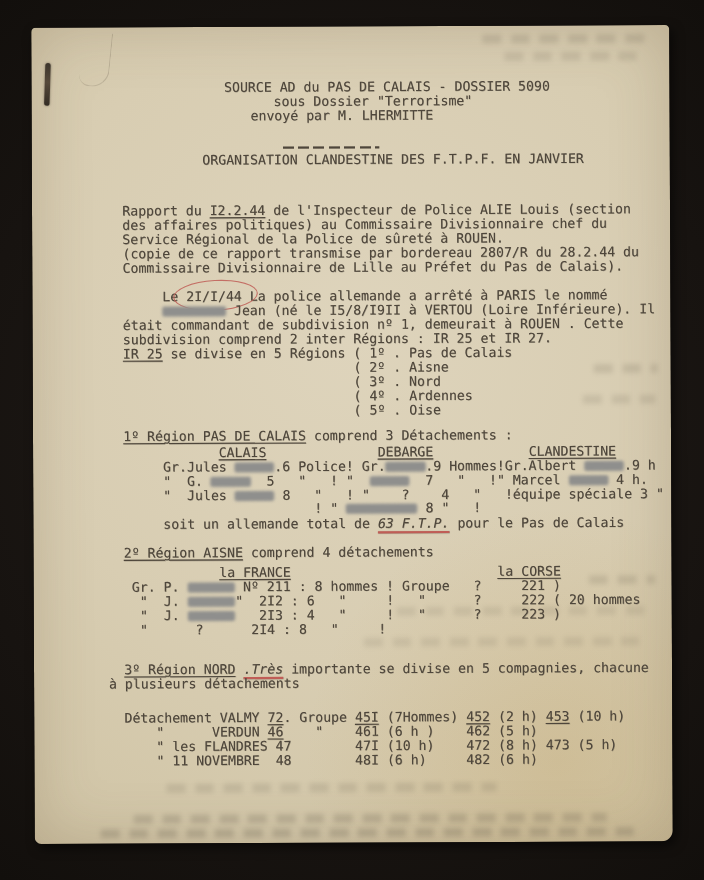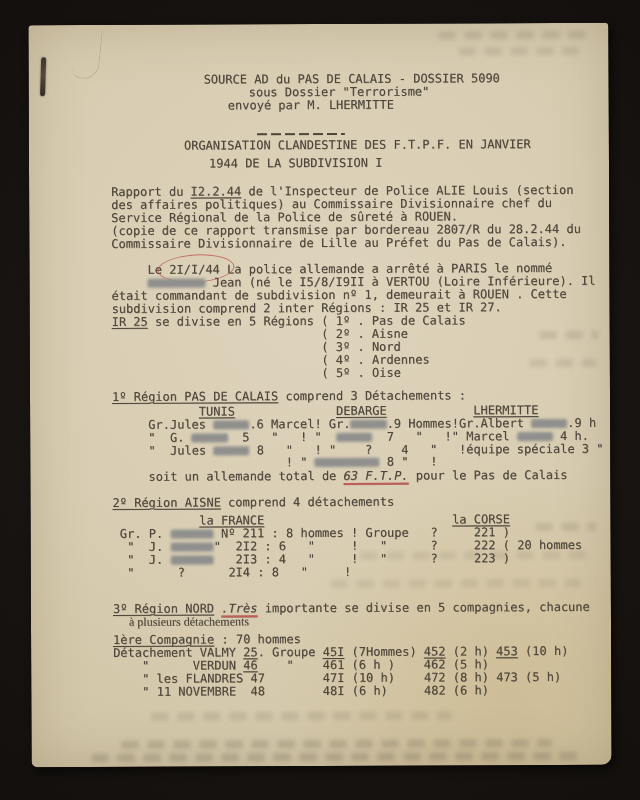--- a/index.html
+++ b/index.html
@@ -78,49 +78,47 @@
     <div class="ghost" style="top:528px;left:330px;width:225px;opacity:.22;"></div>
     <div class="ghost" style="top:556px;left:300px;width:250px;opacity:.22;"></div>
     <div class="ghost" style="top:688px;left:120px;width:300px;opacity:.28;"></div>
     <div class="ghost" style="top:716px;left:90px;width:430px;opacity:.40;"></div>
     <div class="ghost" style="top:729px;left:60px;width:490px;opacity:.42;"></div>
   <div class="line" style="top: 49px; left: 175px;"><span class="t">SOURCE AD du PAS DE CALAIS - DOSSIER 5090</span></div>
       <div class="line" style="top: 62px; left: 220px;"><span class="t">sous Dossier "Terrorisme"</span></div>
       <div class="line" style="top: 75px; left: 199px;"><span class="t">envoyé par M. LHERMITTE</span></div>
       <div class="line" style="top: 103px; left: 228px;"><span class="rule" style="width: 88px;"></span></div>
       <div class="line" style="top: 115px; left: 155px;"><span class="t">ORGANISATION CLANDESTINE DES F.T.P.F. EN JANVIER</span></div>
-      <div class="line" style="top: 133px; left: 180px;"><span class="t">1944 DE LA SUBDIVISION I</span></div>
       <div class="line" style="top: 161px; left: 82px;"><span class="t">Rapport du </span><span class="u">I2.2.44</span><span class="t"> de l'Inspecteur de Police ALIE Louis (section</span></div>
       <div class="line" style="top: 174px; left: 82px;"><span class="t">des affaires politiques) au Commissaire Divisionnaire chef du</span></div>
       <div class="line" style="top: 187px; left: 82px;"><span class="t">Service Régional de la Police de sûreté à ROUEN.</span></div>
       <div class="line" style="top: 200px; left: 82px;"><span class="t">(copie de ce rapport transmise par bordereau 2807/R du 28.2.44 du</span></div>
       <div class="line" style="top: 213px; left: 82px;"><span class="t">Commissaire Divisionnaire de Lille au Préfet du Pas de Calais).</span></div>
       <div class="line" style="top: 239px; left: 82px;"><span class="t">     Le </span><span class="c">2I/I/44</span><span class="t"> La police allemande a arrêté à PARIS le nommé</span></div>
       <div class="line" style="top: 252px; left: 82px;"><span class="t">     </span><span class="redact" style="width: 57.8px;"></span><span class="t"> Jean (né le I5/8/I9II à VERTOU (Loire Inférieure). Il</span></div>
       <div class="line" style="top: 265px; left: 82px;"><span class="t">était commandant de subdivision nº 1, demeurait à ROUEN . Cette</span></div>
       <div class="line" style="top: 278px; left: 82px;"><span class="t">subdivision comprend 2 inter Régions : IR 25 et IR 27.</span></div>
       <div class="line" style="top: 291px; left: 82px;"><span class="u">IR 25</span><span class="t"> se divise en 5 Régions ( 1º . Pas de Calais</span></div>
       <div class="line" style="top: 304px; left: 82px;"><span class="t">                             ( 2º . Aisne</span></div>
       <div class="line" style="top: 317px; left: 82px;"><span class="t">                             ( 3º . Nord</span></div>
       <div class="line" style="top: 330px; left: 82px;"><span class="t">                             ( 4º . Ardennes</span></div>
       <div class="line" style="top: 343px; left: 82px;"><span class="t">                             ( 5º . Oise</span></div>
       <div class="line" style="top: 366px; left: 82px;"><span class="u">1º Région PAS DE CALAIS</span><span class="t"> comprend 3 Détachements :</span></div>
-      <div class="line" style="top: 381px; left: 82px;"><span class="t">            </span><span class="u">TUNIS</span><span class="t">              </span><span class="u">DEBARGE</span><span class="t">            </span><span class="u">LHERMITTE</span></div>
-      <div class="line" style="top: 394px; left: 82px;"><span class="t">     Gr.Jules </span><span class="redact" style="width: 36.1px;"></span><span class="t">.6 Marcel! Gr.</span><span class="redact" style="width: 36.1px;"></span><span class="t">.9 Hommes!Gr.Albert </span><span class="redact" style="width: 36.1px;"></span><span class="t">.9 h</span></div>
+      <div class="line" style="top: 381px; left: 82px;"><span class="t">            </span><span class="u">CALAIS</span><span class="t">              </span><span class="u">DEBARGE</span><span class="t">            </span><span class="u">CLANDESTINE</span></div>
+      <div class="line" style="top: 394px; left: 82px;"><span class="t">     Gr.Jules </span><span class="redact" style="width: 36.1px;"></span><span class="t">.6 Police! Gr.</span><span class="redact" style="width: 36.1px;"></span><span class="t">.9 Hommes!Gr.Albert </span><span class="redact" style="width: 36.1px;"></span><span class="t">.9 h</span></div>
       <div class="line" style="top: 407px; left: 82px;"><span class="t">     "  G. </span><span class="redact" style="width: 36.1px;"></span><span class="t">  5   "   ! "  </span><span class="redact" style="width: 36.1px;"></span><span class="t">  7   "   !" Marcel </span><span class="redact" style="width: 36.1px;"></span><span class="t"> 4 h.</span></div>
       <div class="line" style="top: 420px; left: 82px;"><span class="t">     "  Jules </span><span class="redact" style="width: 36.1px;"></span><span class="t"> 8   "   ! "    ?    4   "   !équipe spéciale 3 "</span></div>
       <div class="line" style="top: 432px; left: 82px;"><span class="t">                        ! " </span><span class="redact" style="width: 65px;"></span><span class="t"> 8 "   !</span></div>
       <div class="line" style="top: 446px; left: 82px;"><span class="t">     soit un allemande total de </span><span class="r">63 F.T.P.</span><span class="t"> pour le Pas de Calais</span></div>
       <div class="line" style="top: 472px; left: 82px;"><span class="u">2º Région AISNE</span><span class="t"> comprend 4 détachements</span></div>
       <div class="line" style="top: 490px; left: 82px;"><span class="t">            </span><span class="u">la FRANCE</span><span class="t">                          </span><span class="u">la CORSE</span></div>
       <div class="line" style="top: 503px; left: 82px;"><span class="t"> Gr. P. </span><span class="redact" style="width: 43.3px;"></span><span class="t"> Nº 211 : 8 hommes ! Groupe   ?     221 )</span></div>
       <div class="line" style="top: 516px; left: 82px;"><span class="t">  "  J. </span><span class="redact" style="width: 43.3px;"></span><span class="t">"  2I2 : 6   "     !   "      ?     222 ( 20 hommes</span></div>
       <div class="line" style="top: 529px; left: 82px;"><span class="t">  "  J. </span><span class="redact" style="width: 43.3px;"></span><span class="t">   2I3 : 4   "     !   "      ?     223 )</span></div>
       <div class="line" style="top: 542px; left: 82px;"><span class="t">  "      ?      2I4 : 8   "     !</span></div>
       <div class="line" style="top: 578px; left: 82px;"><span class="u">3º Région NORD</span><span class="t"> </span><span class="r">.Très</span><span class="t"> importante se divise en 5 compagnies, chacune</span></div>
-      <div class="line" style="top: 591px; left: 98px; font-family: Liberation Serif, serif;"><span class="t">à plusieurs détachements</span></div>
-      <div class="line" style="top: 609px; left: 82px;"><span class="u">1ère Compagnie</span><span class="t"> : 70 hommes</span></div>
-      <div class="line" style="top: 622px; left: 82px;"><span class="t">Détachement VALMY </span><span class="u">25</span><span class="t">. Groupe </span><span class="u">45I</span><span class="t"> (7Hommes) </span><span class="u">452</span><span class="t"> (2 h) </span><span class="u">453</span><span class="t"> (10 h)</span></div>
+      <div class="line" style="top: 591px; left: 68px;"><span class="t">à plusieurs détachements</span></div>
+      <div class="line" style="top: 622px; left: 82px;"><span class="t">Détachement VALMY </span><span class="u">72</span><span class="t">. Groupe </span><span class="u">45I</span><span class="t"> (7Hommes) </span><span class="u">452</span><span class="t"> (2 h) </span><span class="u">453</span><span class="t"> (10 h)</span></div>
       <div class="line" style="top: 635px; left: 82px;"><span class="t">    "      VERDUN </span><span class="u">46</span><span class="t">    "    461 (6 h )    462 (5 h)</span></div>
       <div class="line" style="top: 648px; left: 82px;"><span class="t">    " les FLANDRES 47        47I (10 h)    472 (8 h) 473 (5 h)</span></div>
       <div class="line" style="top: 661px; left: 82px;"><span class="t">    " 11 NOVEMBRE  48        48I (6 h)     482 (6 h)</span></div>
     </div>
 </div>
 
 </body></html>

